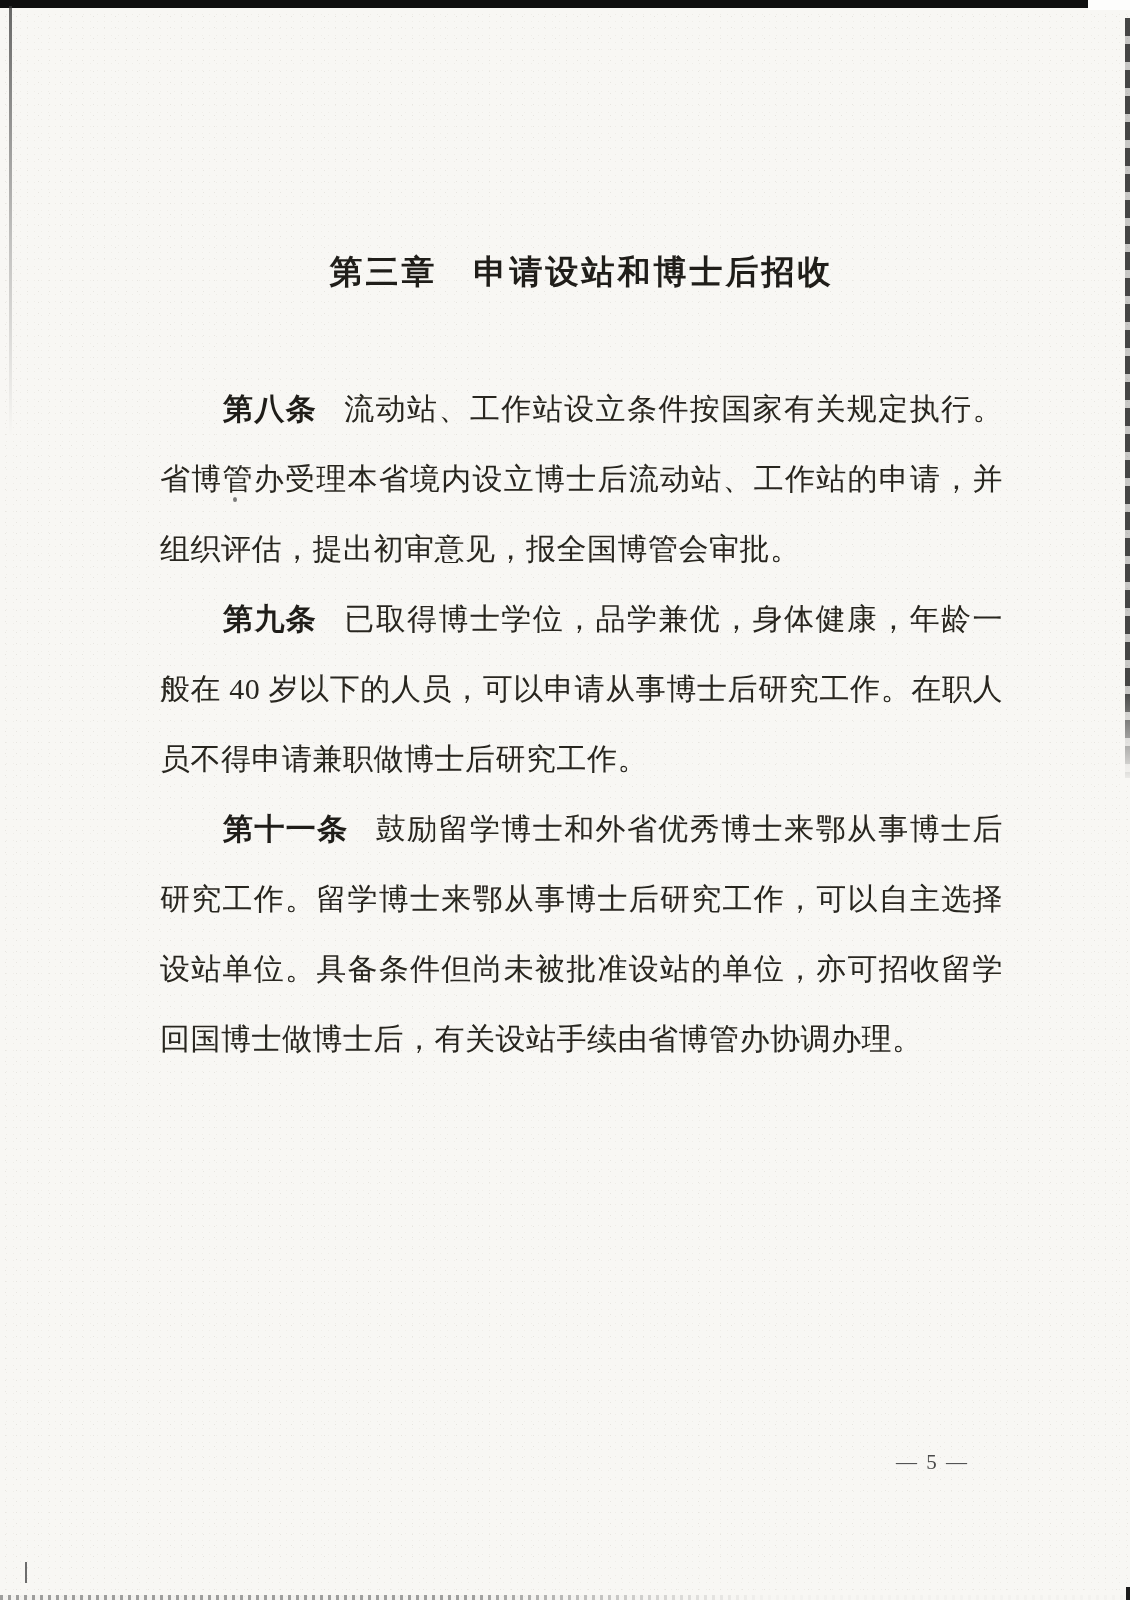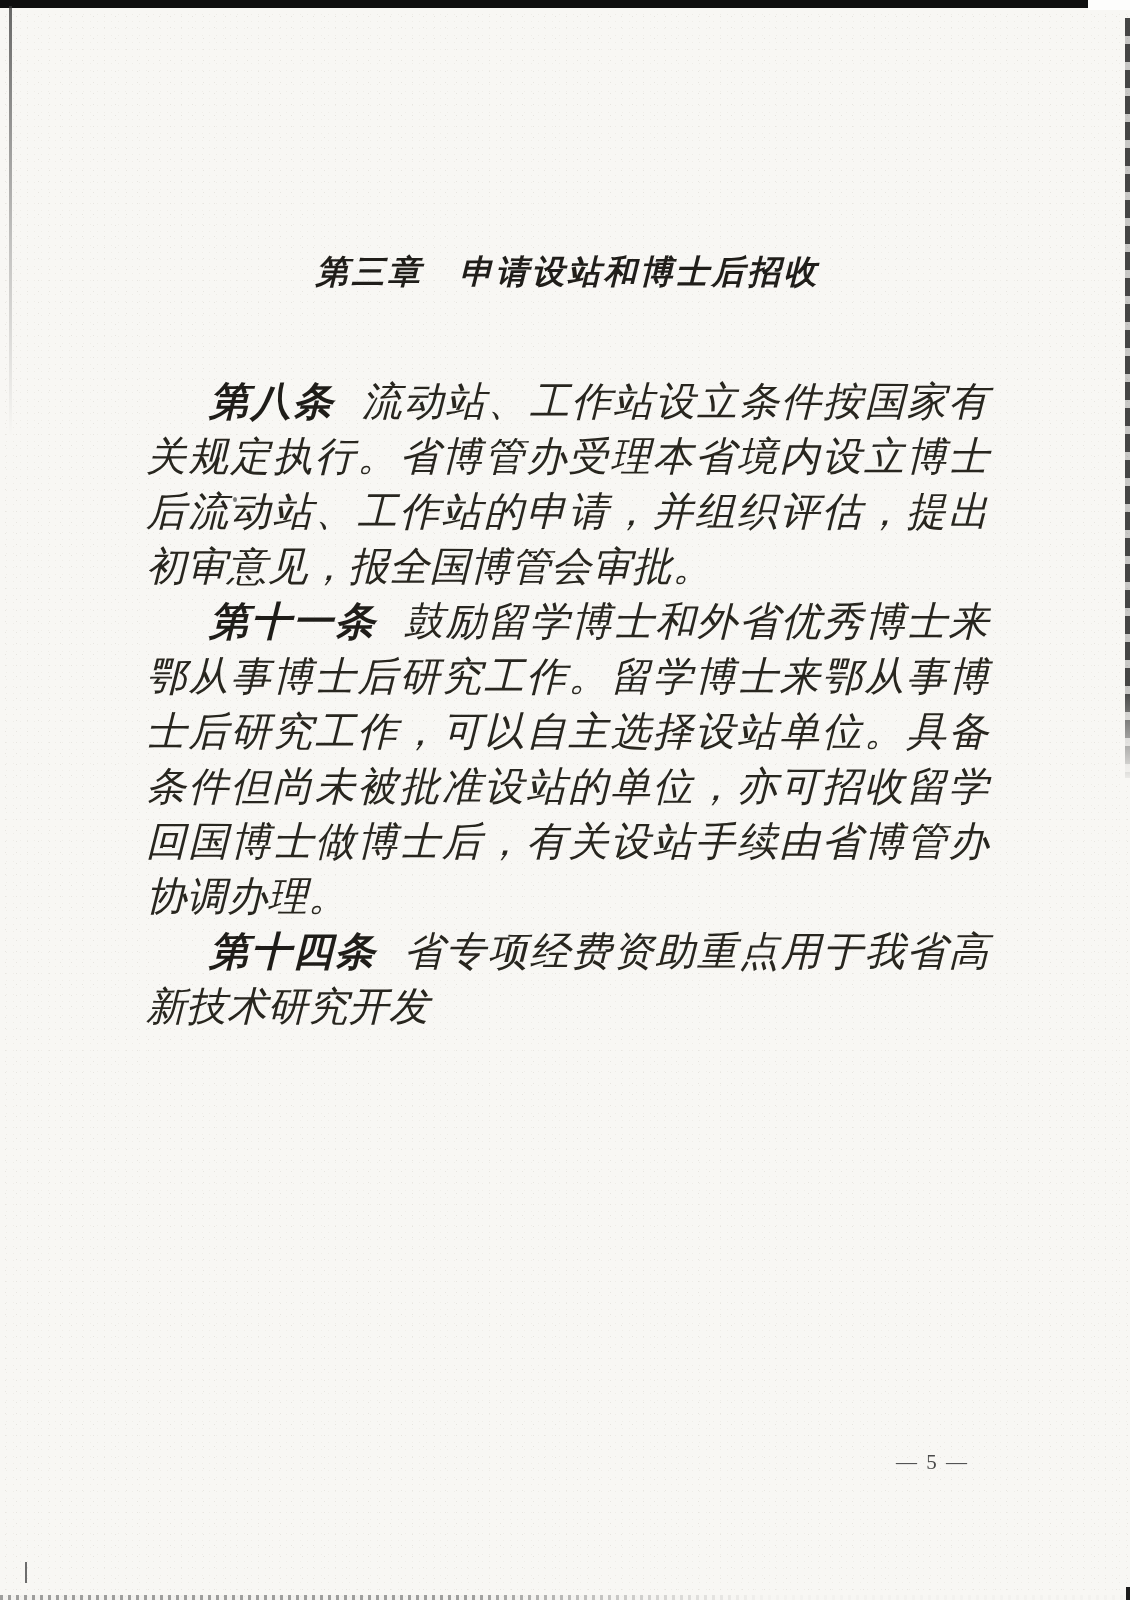--- a/index.html
+++ b/index.html
@@ -61,37 +61,36 @@
     position:absolute; right:0; bottom:0; width:4px; height:13px;
     background:#1c1c1c;
   }
   .speck-1 {
     position:absolute; left:233px; top:497px; width:4px; height:5px;
     border-radius:50%; background:#5a5a5a; opacity:.8;
   }
 
   
   .content {
-    position:absolute; left:146px; top:252px; width:843px;
+    position:absolute; left:160px; top:252px; width:843px;
     color:#262420;
-    font-style:italic;
   }
   .chapter-title {
     font-family:"Liberation Sans","DejaVu Sans",sans-serif;
     font-weight:700;
     font-size:33px;
     line-height:40px;
     letter-spacing:3px;
     text-align:center;
     color:#201e1a;
     margin-bottom:82px;
   }
   p.article {
-    font-size:40px;
-    line-height:55px;
+    font-size:30px;
+    line-height:70px;
     letter-spacing:0.5px;
     text-align:justify;
     text-justify:inter-ideograph;
     text-indent:63px;
     color:#28261f;
   }
   .art-label {
     font-family:"Liberation Sans","DejaVu Sans",sans-serif;
     font-weight:700;
     color:#1f1d19;
@@ -121,29 +120,29 @@
   <div class="speck-1"></div>
 
   <div class="content">
 
     <h1 class="chapter-title">第三章　申请设站和博士后招收</h1>
 
     <p class="article">
       <span class="art-label">第八条</span><span>流动站、工作站设立条件按国家有关规定执行。省博管办受理本省境内设立博士后流动站、工作站的申请，并组织评估，提出初审意见，报全国博管会审批。</span>
     </p>
 
+    <p class="article">
+      <span class="art-label">第九条</span><span>已取得博士学位，品学兼优，身体健康，年龄一般在 40 岁以下的人员，可以申请从事博士后研究工作。在职人员不得申请兼职做博士后研究工作。</span>
+    </p>
 
 
     <p class="article">
       <span class="art-label">第十一条</span><span>鼓励留学博士和外省优秀博士来鄂从事博士后研究工作。留学博士来鄂从事博士后研究工作，可以自主选择设站单位。具备条件但尚未被批准设站的单位，亦可招收留学回国博士做博士后，有关设站手续由省博管办协调办理。</span>
     </p>
 
 
 
-    <p class="article">
-      <span class="art-label">第十四条</span><span>省专项经费资助重点用于我省高新技术研究开发</span>
-    </p>
 
   </div>
 
   <div class="page-number">— 5 —</div>
 
 </div>
 
 </body></html>

